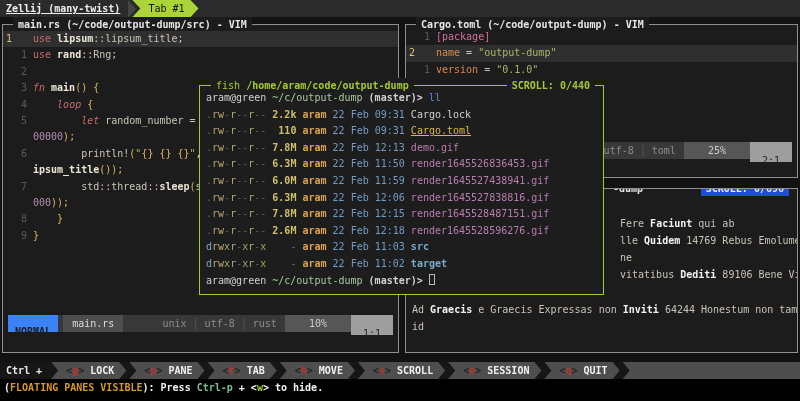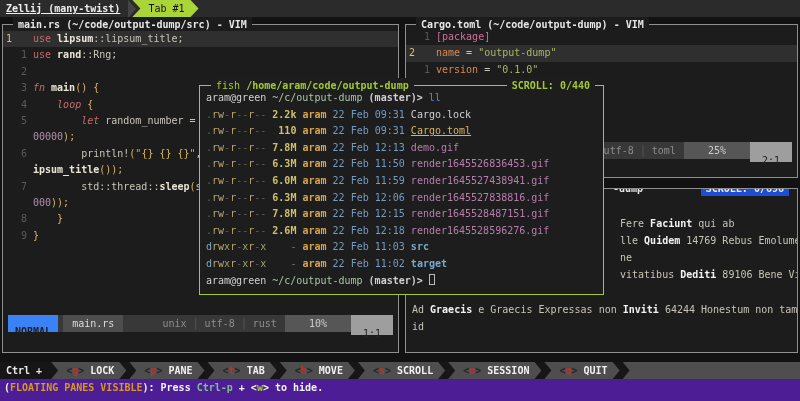--- a/index.html
+++ b/index.html
@@ -81,21 +81,21 @@
   .out-lines { position:absolute; white-space:pre; line-height:17px; overflow:hidden; }
 
   
   #keybar { position:absolute; left:0; top:362px; width:800px; height:17px; background:#161616; display:flex; align-items:stretch; }
   #keybar-prefix { color:#e8e8e8; font-weight:bold; line-height:17px; padding:0 6px; }
   .ribbon { background:#4e4e4e; color:#f0f0f0; font-weight:bold; line-height:17px; padding:0 12px 0 15px; margin-left:3px; white-space:pre;
     clip-path:polygon(0 0, calc(100% - 7px) 0, 100% 50%, calc(100% - 7px) 100%, 0 100%, 7px 50%); }
   .ribbon .brk { color:#242424; }
   .ribbon .key { color:#b8342e; }
   #keybar-filler { flex:1; background:#4e4e4e; margin-left:3px; clip-path:polygon(0 0,100% 0,100% 100%,0 100%,7px 50%); }
-  #hintbar { position:absolute; left:0; top:379px; width:800px; height:22px; background:#4c1d95; line-height:17px; padding-left:4px; white-space:pre; }
+  #hintbar { position:absolute; left:0; top:379px; width:800px; height:22px; background:#000000; line-height:17px; padding-left:4px; white-space:pre; }
 </style>
 </head>
 <body>
 
 <div id="topbar">
   <span id="session-name">Zellij (many-twist)</span>
   <span class="chev"></span>
   <span id="tab-ribbon">Tab #1</span>
 </div>
 

